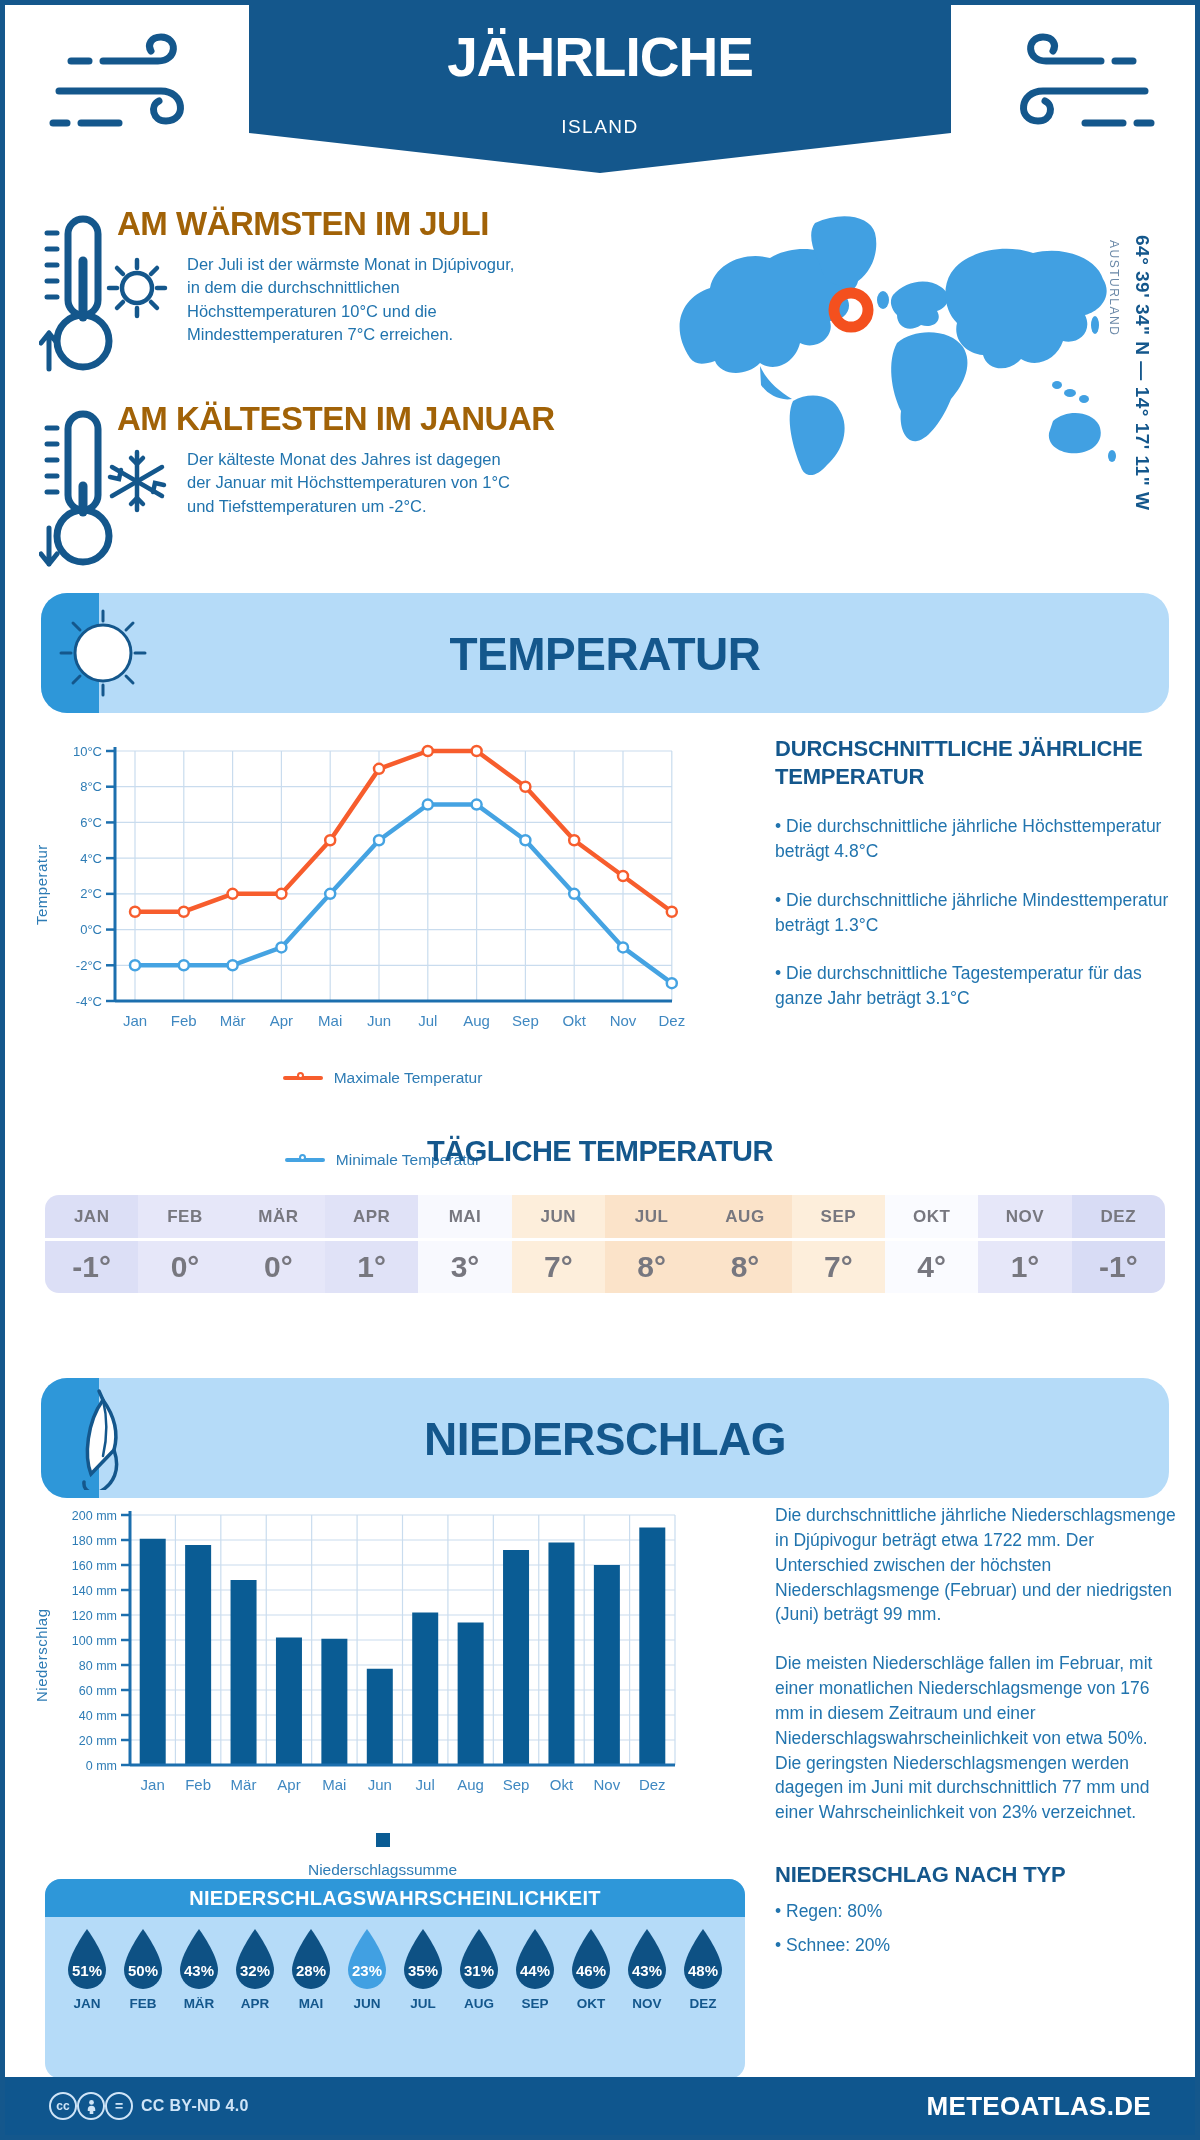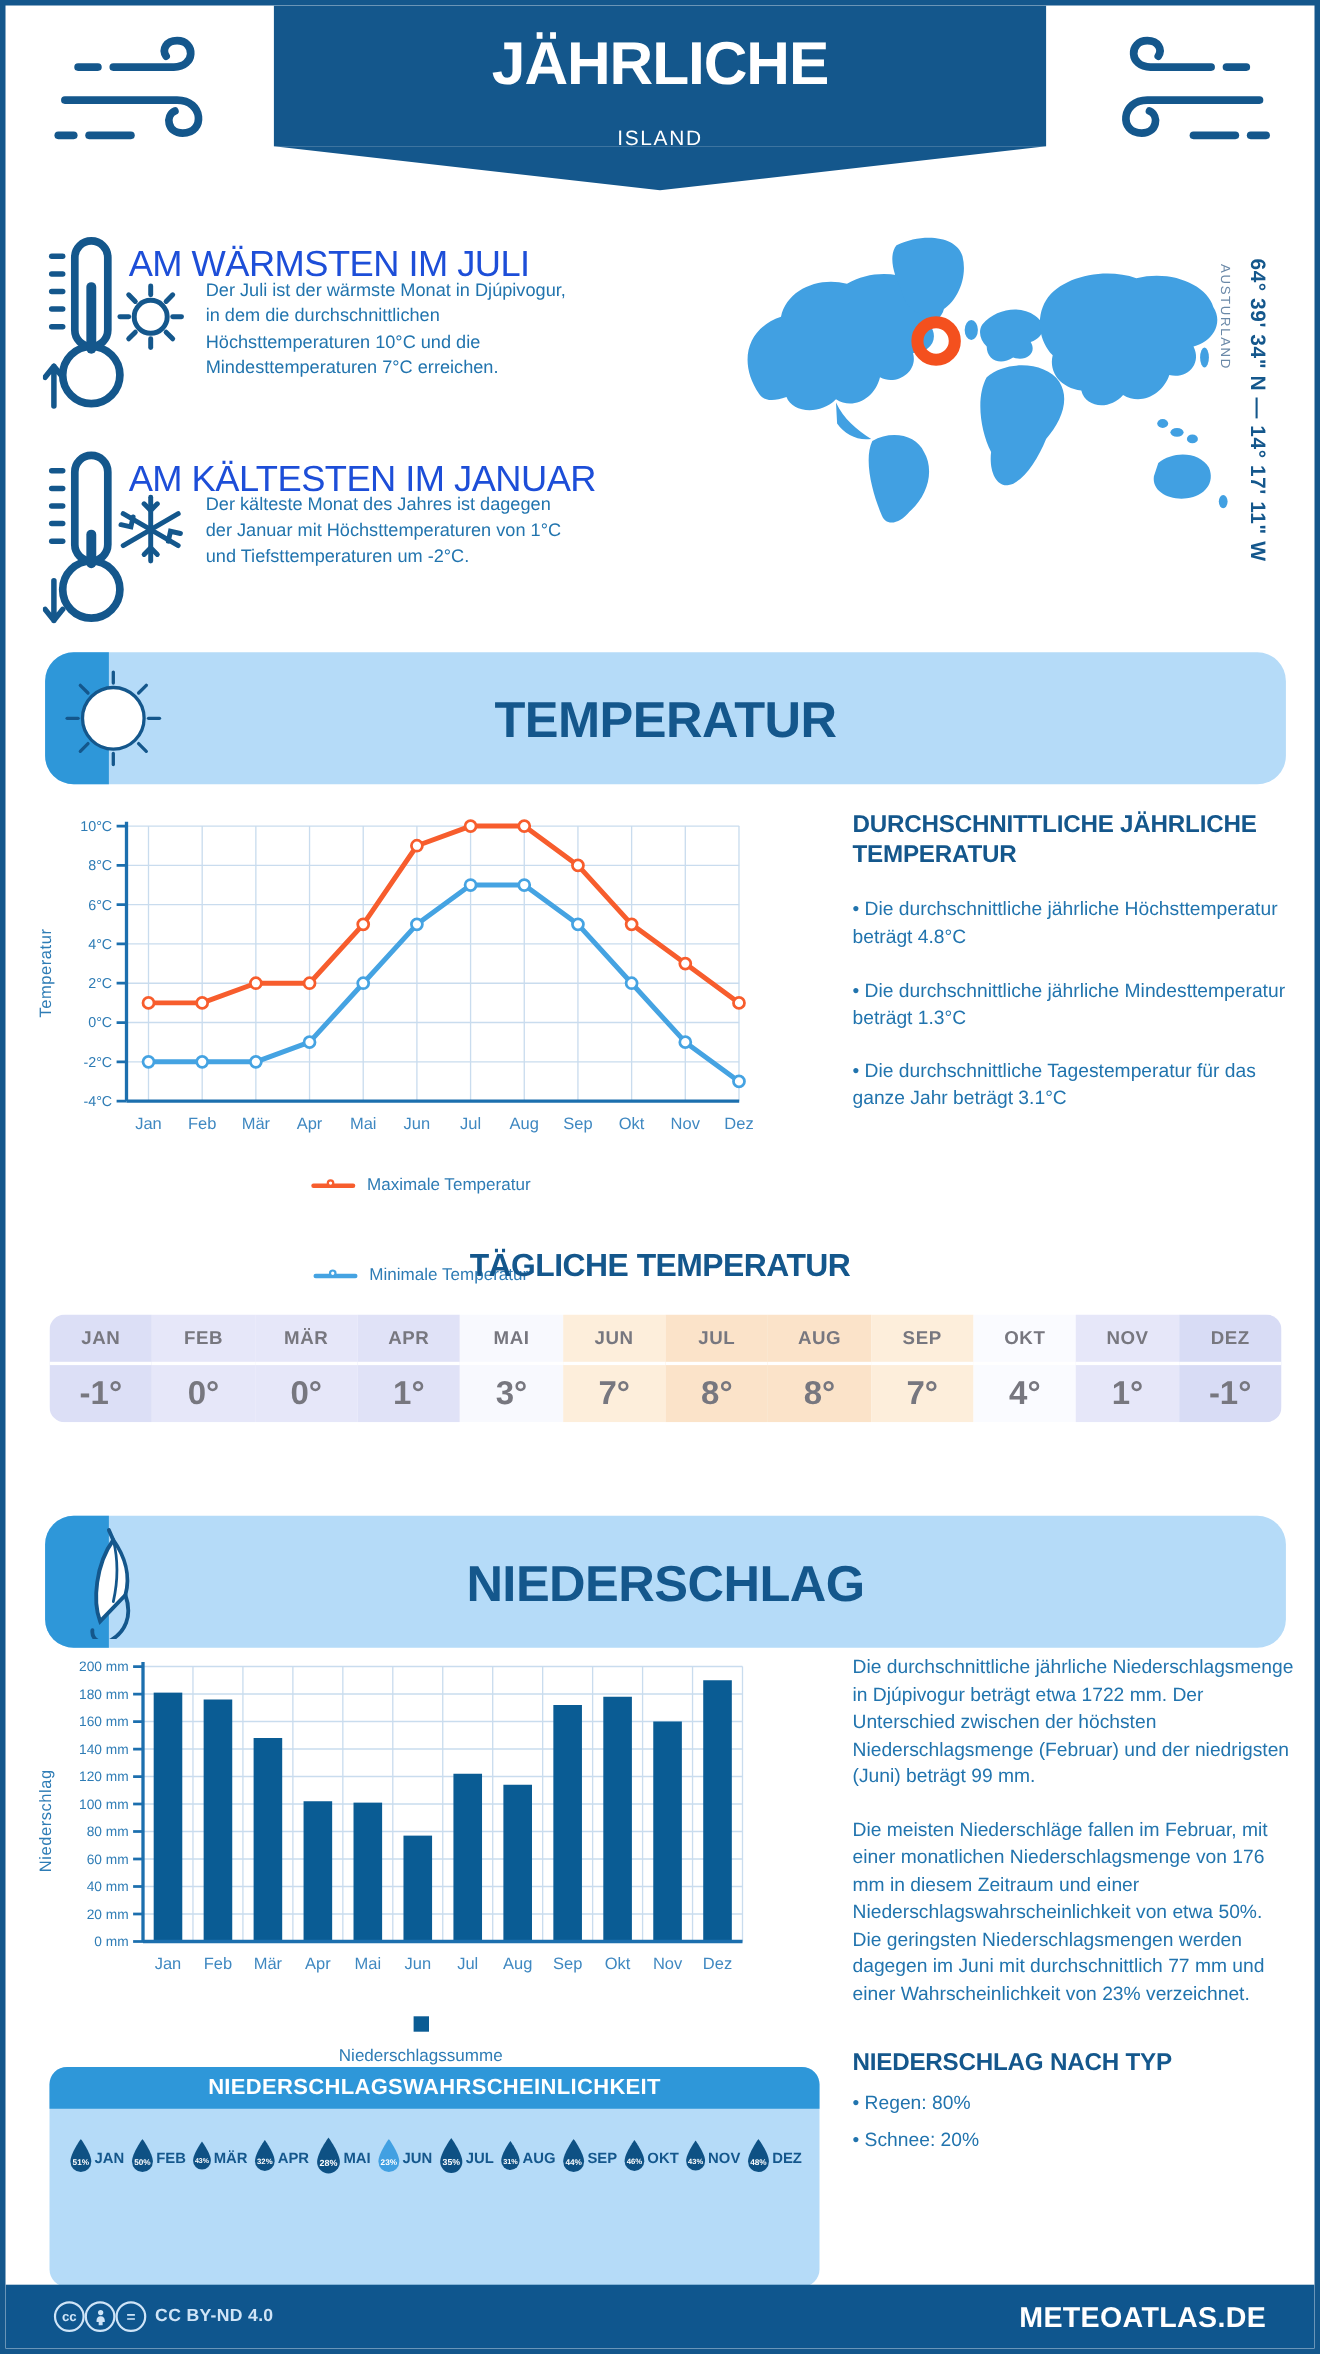--- a/index.html
+++ b/index.html
@@ -19,21 +19,21 @@
   .banner-sub{margin-top:27px;text-align:center;font-size:19px;color:#fff;letter-spacing:1.5px;}
   .wind{position:absolute;top:20px;}
   .wind-left{left:36px;}
   .wind-right{left:963px;transform:scaleX(-1);}
 
   
   .hl{position:absolute;left:0;width:560px;height:180px;}
   .hl-warm{top:198px;}
   .hl-cold{top:393px;}
   .thermo{position:absolute;left:34px;top:10px;}
-  .hl-title{position:absolute;left:112px;top:18px;font-size:33px;font-weight:normal;color:#1d4ed8;letter-spacing:-0.5px;white-space:nowrap;}
+  .hl-title{position:absolute;left:112px;top:2px;font-size:33px;font-weight:bold;color:#a16207;letter-spacing:-0.5px;white-space:nowrap;}
   .hl-icon{position:absolute;left:97px;top:48px;}
   .hl-text{position:absolute;left:182px;top:50px;width:338px;font-size:16.5px;line-height:1.42;color:#2174ae;margin:0;}
 
   
   .map{position:absolute;left:660px;top:198px;}
   .coords{position:absolute;left:1126px;top:230px;writing-mode:vertical-rl;font-size:19px;font-weight:bold;color:#14578c;letter-spacing:0.5px;white-space:nowrap;}
   .region{position:absolute;left:1102px;top:235px;writing-mode:vertical-rl;font-size:12px;color:#6b89a8;letter-spacing:1.5px;white-space:nowrap;}
 
   
   .sec-banner{position:absolute;left:36px;width:1128px;height:120px;background:#b5dbf8;border-radius:26px;}
@@ -71,21 +71,21 @@
   .daily-title{position:absolute;left:0;right:0;top:1130px;margin:0;text-align:center;font-size:29px;font-weight:bold;color:#14578c;letter-spacing:-0.5px;}
   .daily-table{position:absolute;left:40px;top:1190px;width:1120px;height:98px;display:grid;grid-template-columns:repeat(12,1fr);border-radius:14px;overflow:hidden;}
   .dt-col{display:flex;flex-direction:column;}
   .dt-head{height:46px;display:flex;align-items:center;justify-content:center;font-size:17px;font-weight:bold;color:#77777f;letter-spacing:0.5px;border-bottom:3px solid #fff;}
   .dt-val{flex:1;display:flex;align-items:center;justify-content:center;font-size:30px;font-weight:bold;color:#77777f;}
 
   
   .prob-panel{position:absolute;left:40px;top:1874px;width:700px;height:200px;background:#b5dbf8;border-radius:16px;}
   .prob-header{height:38px;background:#2e97d9;border-radius:16px 16px 0 0;display:flex;align-items:center;justify-content:center;color:#fff;font-size:20px;font-weight:bold;letter-spacing:0.3px;}
   .droplet-row{display:flex;justify-content:space-between;padding:10px 16px 0 16px;}
-  .drop{width:52px;display:flex;flex-direction:row;align-items:center;}
+  .drop{width:52px;display:flex;flex-direction:column;align-items:center;}
   .drop-month{margin-top:3px;font-size:13.5px;font-weight:bold;color:#14578c;}
 
   
   .footer{position:absolute;left:0;right:0;bottom:0;height:58px;background:#0f568e;display:flex;align-items:center;justify-content:space-between;padding:0 44px;}
   .cc-group{display:flex;align-items:center;gap:0;}
   .cc-circle{width:28px;height:28px;border:2.5px solid #cfe4f7;border-radius:50%;color:#cfe4f7;display:flex;align-items:center;justify-content:center;font-size:12px;font-weight:bold;}
   .cc-label{margin-left:8px;font-size:16px;font-weight:bold;color:#cfe4f7;letter-spacing:0.3px;}
   .site{font-size:26px;font-weight:bold;color:#fff;letter-spacing:0.3px;}
 </style>
 </head>

